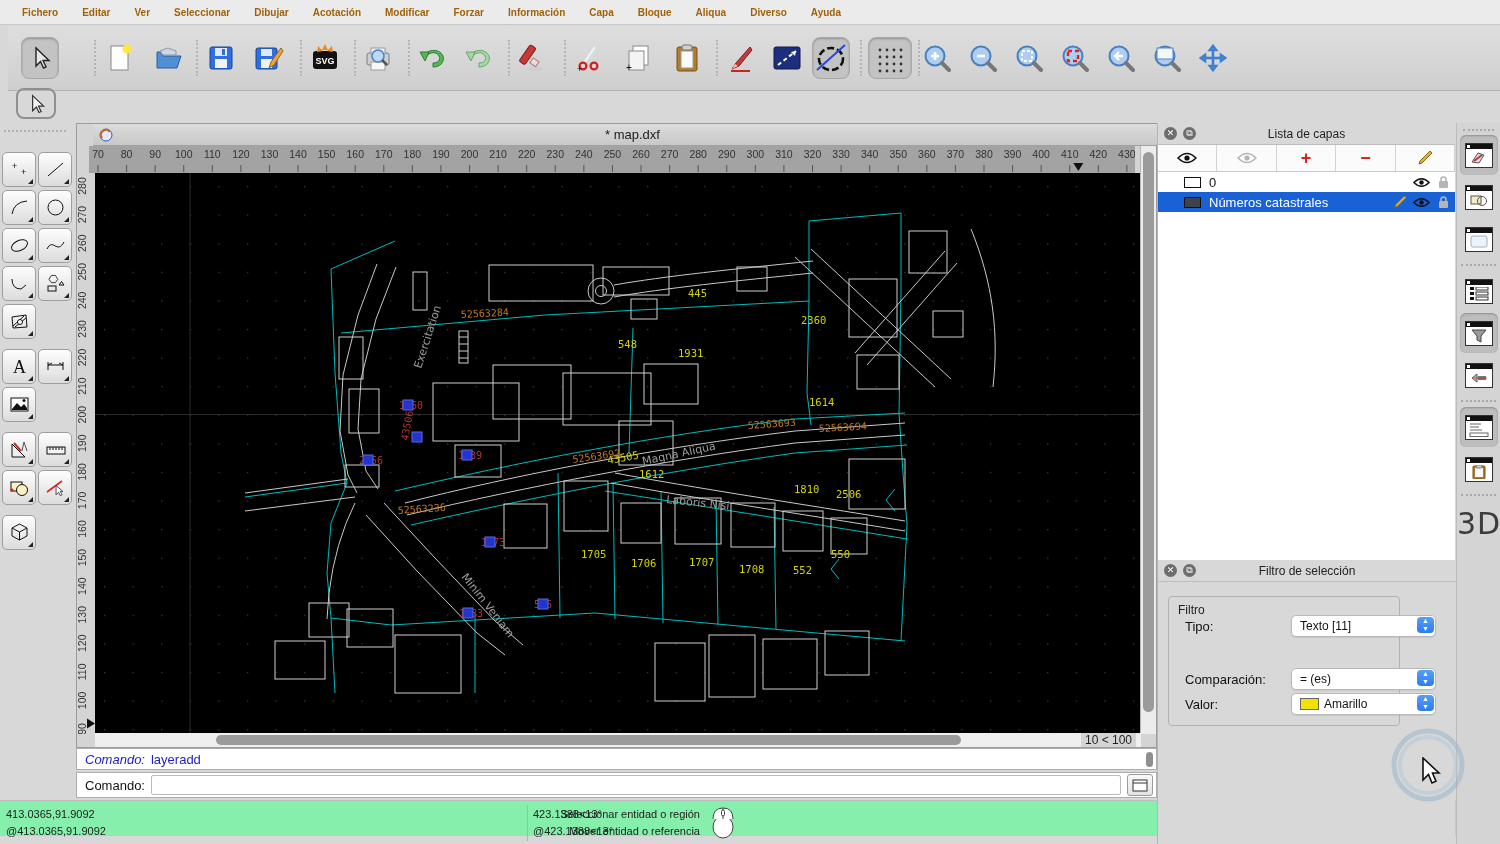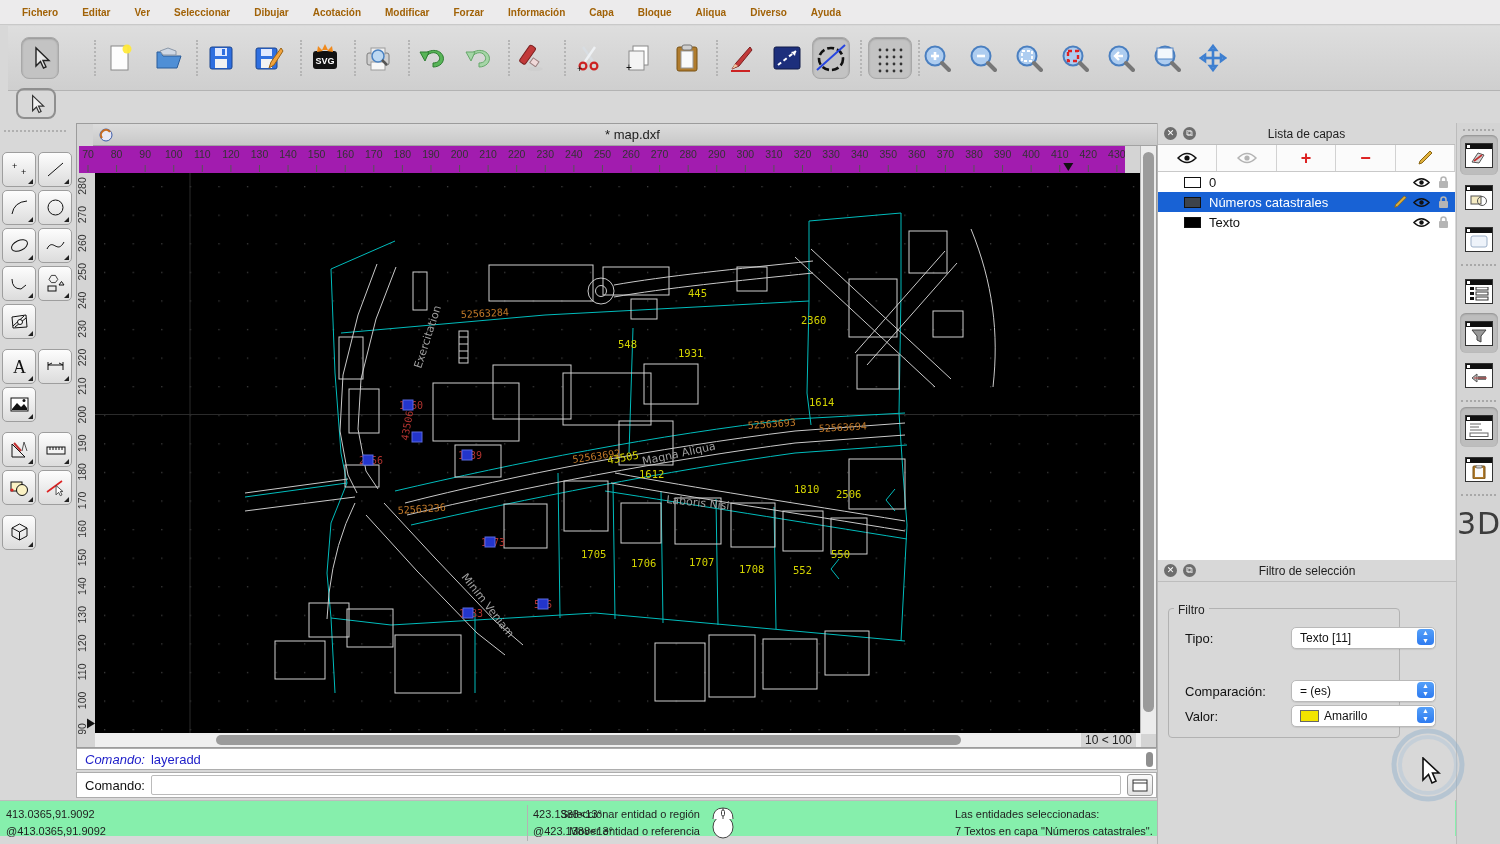--- a/index.html
+++ b/index.html
@@ -21,21 +21,21 @@
   .palette{position:absolute;left:0;top:122px;width:74px;height:622px;}
   .pal-dots{position:absolute;left:4px;top:8px;width:62px;border-top:2px dotted #b0b0b0;}
   .pt{position:absolute;width:34px;height:35px;background:linear-gradient(#fdfdfd,#dcdcdc);
       border:1px solid #9e9e9e;border-radius:5px;box-sizing:border-box;display:flex;align-items:center;justify-content:center;}
   .pt::after{content:"";position:absolute;right:2px;bottom:2px;border-left:5px solid transparent;border-bottom:5px solid #222;}
   
   .docwin{position:absolute;left:76px;top:123px;width:1081px;height:625px;background:#d4d4d4;border:1px solid #9c9c9c;box-sizing:border-box;}
   .doctitle{position:absolute;left:16px;top:0;width:100%;height:22px;background:linear-gradient(#dcdcdc,#c8c8c8);
             border-bottom:1px solid #a2a2a2;display:flex;align-items:center;box-sizing:border-box;}
   .doctitle .ttl{position:absolute;left:0;right:0;text-align:center;font-size:13px;color:#1c1c1c;}
-  .hruler{position:absolute;left:2px;top:22px;width:1046px;height:27px;background:#a21caf;border-bottom:1px solid #8c8c8c;overflow:hidden;}
+  .hruler{position:absolute;left:12px;top:22px;width:1046px;height:27px;background:#a3a3a3;border-bottom:1px solid #8c8c8c;overflow:hidden;}
   .vruler{position:absolute;left:0;top:49px;width:18px;height:561px;background:#d4d4d4;border-right:1px solid #8c8c8c;overflow:hidden;}
   .corner{position:absolute;left:0;top:22px;width:18px;height:27px;background:#d4d4d4;}
   .canvas{position:absolute;left:18px;top:49px;width:1046px;height:561px;background:#000;}
   .vscroll{position:absolute;right:0;top:22px;width:16px;height:588px;background:#ececec;border-left:1px solid #b5b5b5;box-sizing:border-box;}
   .vscroll .thumb{position:absolute;left:2px;top:6px;width:11px;height:560px;background:#9b9b9b;border-radius:6px;}
   .hscroll{position:absolute;left:18px;bottom:0;width:1046px;height:14px;background:#efefef;}
   .hscroll .thumb{position:absolute;left:121px;top:2px;width:745px;height:10px;background:#9b9b9b;border-radius:5px;}
   .gridlabel{position:absolute;right:20px;bottom:0px;height:14px;font-size:12px;color:#222;background:#d4d4d4;padding:0 4px;line-height:14px;}
   
   .cmdhist{position:absolute;left:76px;top:748px;width:1081px;height:22px;background:#fff;border:1px solid #adadad;box-sizing:border-box;
@@ -57,21 +57,21 @@
   .ptitle{position:relative;height:21px;background:#d8d8d8;border-bottom:1px solid #bdbdbd;display:flex;align-items:center;}
   .ptitle .cap{position:absolute;left:0;right:0;text-align:center;font-size:12px;color:#222;}
   .wbtn{width:13px;height:13px;border-radius:50%;background:#6d6d6d;color:#fff;font-size:9px;line-height:13px;text-align:center;margin-left:6px;z-index:2;}
   .ltoolbar{height:26px;background:#fbfbfb;border-bottom:1px solid #c9c9c9;display:flex;}
   .ltoolbar .lt{flex:1;border-right:1px solid #d2d2d2;display:flex;align-items:center;justify-content:center;font-weight:bold;}
   .layerlist{background:#fff;height:389px;font-size:13px;}
   .lrow{height:20px;display:flex;align-items:center;color:#111;}
   .lrow.sel{background:#1862d5;color:#fff;}
   .sw{width:15px;height:9px;border:1px solid #111;margin:0 8px 0 26px;}
   .lrow .sp{flex:1;}
-  .fgroup{position:absolute;left:10px;top:36px;width:232px;height:130px;border:1px solid #b2b2b2;border-radius:4px;box-sizing:border-box;margin-top:12px;}
+  .fgroup{position:absolute;left:10px;top:36px;width:232px;height:130px;border:1px solid #b2b2b2;border-radius:4px;box-sizing:border-box;}
   .fglabel{position:absolute;left:16px;top:28px;font-size:12px;color:#222;background:#d8d8d8;padding:0 4px;z-index:2;margin-top:15px;}
   .frow{position:absolute;left:16px;width:260px;height:26px;display:flex;align-items:center;}
   .frow .flbl{width:106px;font-size:13px;color:#111;}
   .combo{width:143px;height:20px;background:#fff;border:1px solid #b9b9b9;border-radius:5px;display:flex;align-items:center;
          font-size:12px;color:#111;box-shadow:0 1px 1px rgba(0,0,0,.08);position:relative;}
   .combo .ctext{margin-left:8px;display:flex;align-items:center;}
   .combo .stepper{position:absolute;right:1px;top:1px;width:17px;height:16px;border-radius:4px;
                   background:linear-gradient(#55a0f9,#2e7bf0);color:#fff;font-size:7px;line-height:8px;text-align:center;}
   .cswatch{width:17px;height:10px;background:#f2e400;border:1px solid #666;margin-right:5px;}
   
@@ -739,24 +739,20 @@
     <div style="position:absolute;left:540px;top:5px;width:160px;text-align:right" class="s2">
       <div>Seleccionar entidad o región</div>
       <div>Mover entidad o referencia</div>
     </div>
     <svg width="26" height="34" viewBox="0 0 26 34" style="position:absolute;left:710px;top:4px">
       <ellipse cx="13" cy="22" rx="10" ry="11" fill="#fff" stroke="#444"></ellipse>
       <path d="M3 14 Q3 3 13 3 Q23 3 23 14" fill="#fff" stroke="#444"></path>
       <line x1="13" y1="3" x2="13" y2="14" stroke="#444"></line>
       <rect x="11.5" y="5" width="3" height="6" rx="1.5" fill="#fff" stroke="#444"></rect>
     </svg>
-    <div style="position:absolute;left:955px;top:5px" class="s2">
-      <div>Las entidades seleccionadas:</div>
-      <div>7 Textos en capa "Números catastrales".</div>
-    </div>
   </div>
 
   <div class="rpanel">
 
     <div class="ptitle">
       <div class="wbtn">✕</div>
       <div class="wbtn">⧉</div>
       <span class="cap">Lista de capas</span>
     </div>
     <div class="ltoolbar">
@@ -803,33 +799,20 @@
           </svg>
           <svg width="17" height="11" viewBox="0 0 20 12" style="margin-right:8px">
             <path d="M1 6 Q10 -3 19 6 Q10 15 1 6 Z" fill="none" stroke="#111" stroke-width="1.6"></path>
             <circle cx="10" cy="6" r="2.6" fill="#111"></circle>
           </svg>
           <svg width="11" height="13" viewBox="0 0 11 13" style="margin-right:6px">
             <rect x="1" y="5" width="9" height="7" rx="1" fill="#b5b5b5"></rect>
             <path d="M3 5 V3.5 A2.5 2.5 0 0 1 8 3.5 V5" fill="none" stroke="#b5b5b5" stroke-width="1.6"></path>
           </svg>
         </div>
-        <div class="lrow">
-          <span class="sw" style="background:#000000"></span>
-          <span>Texto</span>
-          <span class="sp"></span>
-          <svg width="17" height="11" viewBox="0 0 20 12" style="margin-right:8px">
-            <path d="M1 6 Q10 -3 19 6 Q10 15 1 6 Z" fill="none" stroke="#111" stroke-width="1.6"></path>
-            <circle cx="10" cy="6" r="2.6" fill="#111"></circle>
-          </svg>
-          <svg width="11" height="13" viewBox="0 0 11 13" style="margin-right:6px">
-            <rect x="1" y="5" width="9" height="7" rx="1" fill="#b5b5b5"></rect>
-            <path d="M3 5 V3.5 A2.5 2.5 0 0 1 8 3.5 V5" fill="none" stroke="#b5b5b5" stroke-width="1.6"></path>
-          </svg>
-        </div>
       </div>
 
     <div style="position:absolute;left:0;top:437px;width:298px;height:284px">
       <div class="ptitle">
         <div class="wbtn">✕</div>
         <div class="wbtn">⧉</div>
         <span class="cap">Filtro de selección</span>
       </div>
       <span class="fglabel">Filtro</span>
       <div class="fgroup" id="filterrows">

